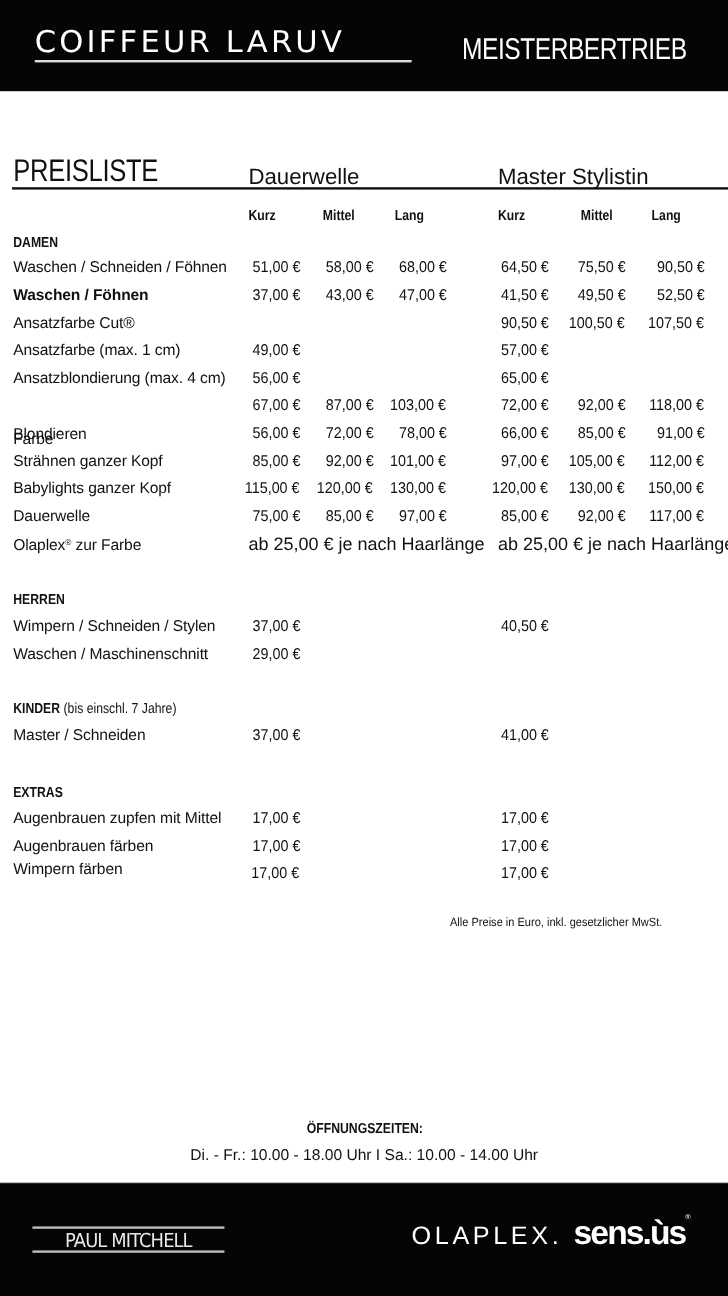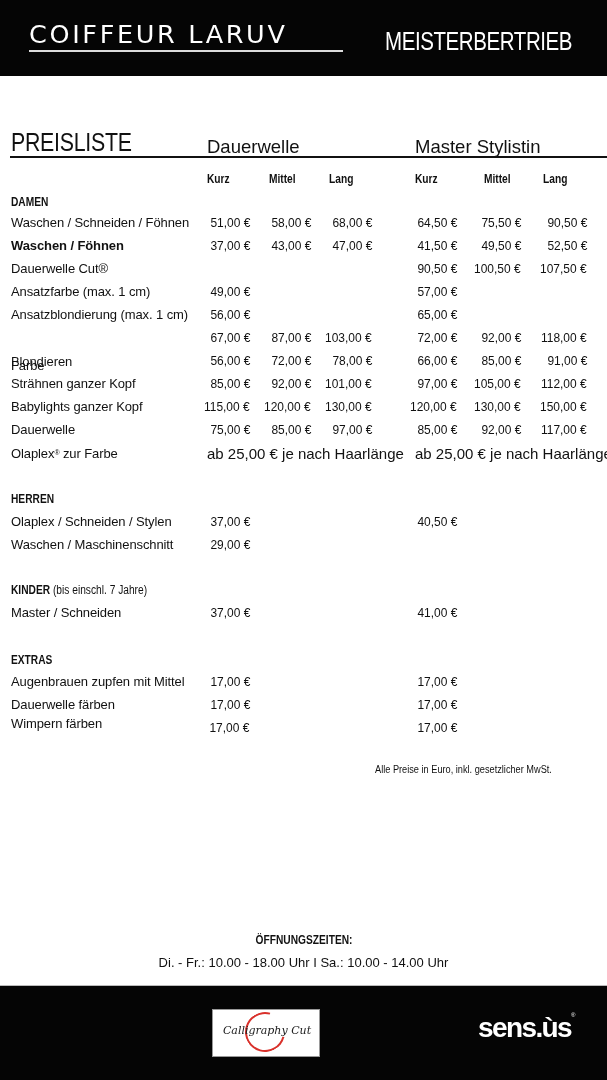--- a/index.html
+++ b/index.html
@@ -75,28 +75,28 @@
     <div class="price" style="top: 215px; right: 150px;">64,50 €</div>
     <div class="price" style="top: 215px; right: 86px;">75,50 €</div>
     <div class="price" style="top: 215px; right: 20px;">90,50 €</div>
     <div class="row-label" style="top: 238px; font-weight: bold;">Waschen / Föhnen</div>
     <div class="price" style="top: 238px; right: 357px;">37,00 €</div>
     <div class="price" style="top: 238px; right: 296px;">43,00 €</div>
     <div class="price" style="top: 238px; right: 235px;">47,00 €</div>
     <div class="price" style="top: 238px; right: 150px;">41,50 €</div>
     <div class="price" style="top: 238px; right: 86px;">49,50 €</div>
     <div class="price" style="top: 238px; right: 20px;">52,50 €</div>
-    <div class="row-label" style="top: 261px;">Dauerwelle Cut®</div>
+    <div class="row-label" style="top: 261px;">Ansatzfarbe Cut®</div>
     <div class="price" style="top: 261px; right: 150px;">90,50 €</div>
     <div class="price" style="top: 261px; right: 86px;">100,50 €</div>
     <div class="price" style="top: 261px; right: 20px;">107,50 €</div>
     <div class="row-label" style="top: 284px;">Ansatzfarbe (max. 1 cm)</div>
     <div class="price" style="top: 284px; right: 357px;">49,00 €</div>
     <div class="price" style="top: 284px; right: 150px;">57,00 €</div>
-    <div class="row-label" style="top: 307px;">Ansatzblondierung (max. 1 cm)</div>
+    <div class="row-label" style="top: 307px;">Ansatzblondierung (max. 4 cm)</div>
     <div class="price" style="top: 307px; right: 357px;">56,00 €</div>
     <div class="price" style="top: 307px; right: 150px;">65,00 €</div>
     <div class="row-label" style="top: 310px; margin-top: 44px;">Blondieren</div>
     <div class="price" style="top: 330px; right: 357px;">67,00 €</div>
     <div class="price" style="top: 330px; right: 296px;">87,00 €</div>
     <div class="price" style="top: 330px; right: 235px;">103,00 €</div>
     <div class="price" style="top: 330px; right: 150px;">72,00 €</div>
     <div class="price" style="top: 330px; right: 86px;">92,00 €</div>
     <div class="price" style="top: 330px; right: 20px;">118,00 €</div>
     <div class="row-label" style="top: 358px;">Farbe</div>
@@ -127,46 +127,48 @@
     <div class="price" style="top: 422px; right: 150px;">85,00 €</div>
     <div class="price" style="top: 422px; right: 86px;">92,00 €</div>
     <div class="price" style="top: 422px; right: 20px;">117,00 €</div>
   </div>
 
 <div class="row-label" style="top:446px"><span>Olaplex</span><span class="sup">®</span><span> zur Farbe</span></div>
 <div class="span-text" style="left:207px; top:446px">ab 25,00 € je nach Haarlänge</div>
 <div class="span-text" style="left:415px; top:446px">ab 25,00 € je nach Haarlänge</div>
 
 <div class="section" style="top:492px">HERREN</div>
-<div class="row-label" style="top:514px">Olaplex / Schneiden / Stylen</div>
+<div class="row-label" style="top:514px">Wimpern / Schneiden / Stylen</div>
 <div class="price" style="right:357px; top:514px">37,00 €</div>
 <div class="price" style="right:150px; top:514px">40,50 €</div>
 <div class="row-label" style="top:537px">Waschen / Maschinenschnitt</div>
 <div class="price" style="right:357px; top:537px">29,00 €</div>
 
 <div class="section" style="top:583px"><span>KINDER</span><span class="sub"> (bis einschl. 7 Jahre)</span></div>
 <div class="row-label" style="top:605px">Master / Schneiden</div>
 <div class="price" style="right:357px; top:605px">37,00 €</div>
 <div class="price" style="right:150px; top:605px">41,00 €</div>
 
 <div class="section" style="top:653px">EXTRAS</div>
 <div class="row-label" style="top:674px">Augenbrauen zupfen mit Mittel</div>
 <div class="price" style="right:357px; top:674px">17,00 €</div>
 <div class="price" style="right:150px; top:674px">17,00 €</div>
-<div class="row-label" style="top:697px">Dauerwelle färben</div>
+<div class="row-label" style="top:697px">Augenbrauen färben</div>
 <div class="price" style="right:357px; top:697px">17,00 €</div>
 <div class="price" style="right:150px; top:697px">17,00 €</div>
 <div class="row-label" style="top:716px">Wimpern färben</div>
 <div class="price" style="right:358px; top:720px">17,00 €</div>
 <div class="price" style="right:150px; top:720px">17,00 €</div>
 
 <div class="note">Alle Preise in Euro, inkl. gesetzlicher MwSt.</div>
 
 <div class="hours-title"><span>ÖFFNUNGSZEITEN:</span></div>
 <div class="hours">Di. - Fr.: 10.00 - 18.00 Uhr I Sa.: 10.00 - 14.00 Uhr</div>
 
 <div class="footer">
-  <div class="cc">
-    <div class="circle"></div>
-    <div class="txt">Calligraphy Cut</div>
+  <div class="pm">
+    <div class="bar t"></div>
+    <div class="txt">PAUL MITCHELL</div>
+    <div class="bar b"></div>
   </div>
+  <div class="olaplex">OLAPLEX.</div>
   <div class="sensus"><span>sens.ùs</span><span class="reg">®</span></div>
 </div>
 
 </body></html>

